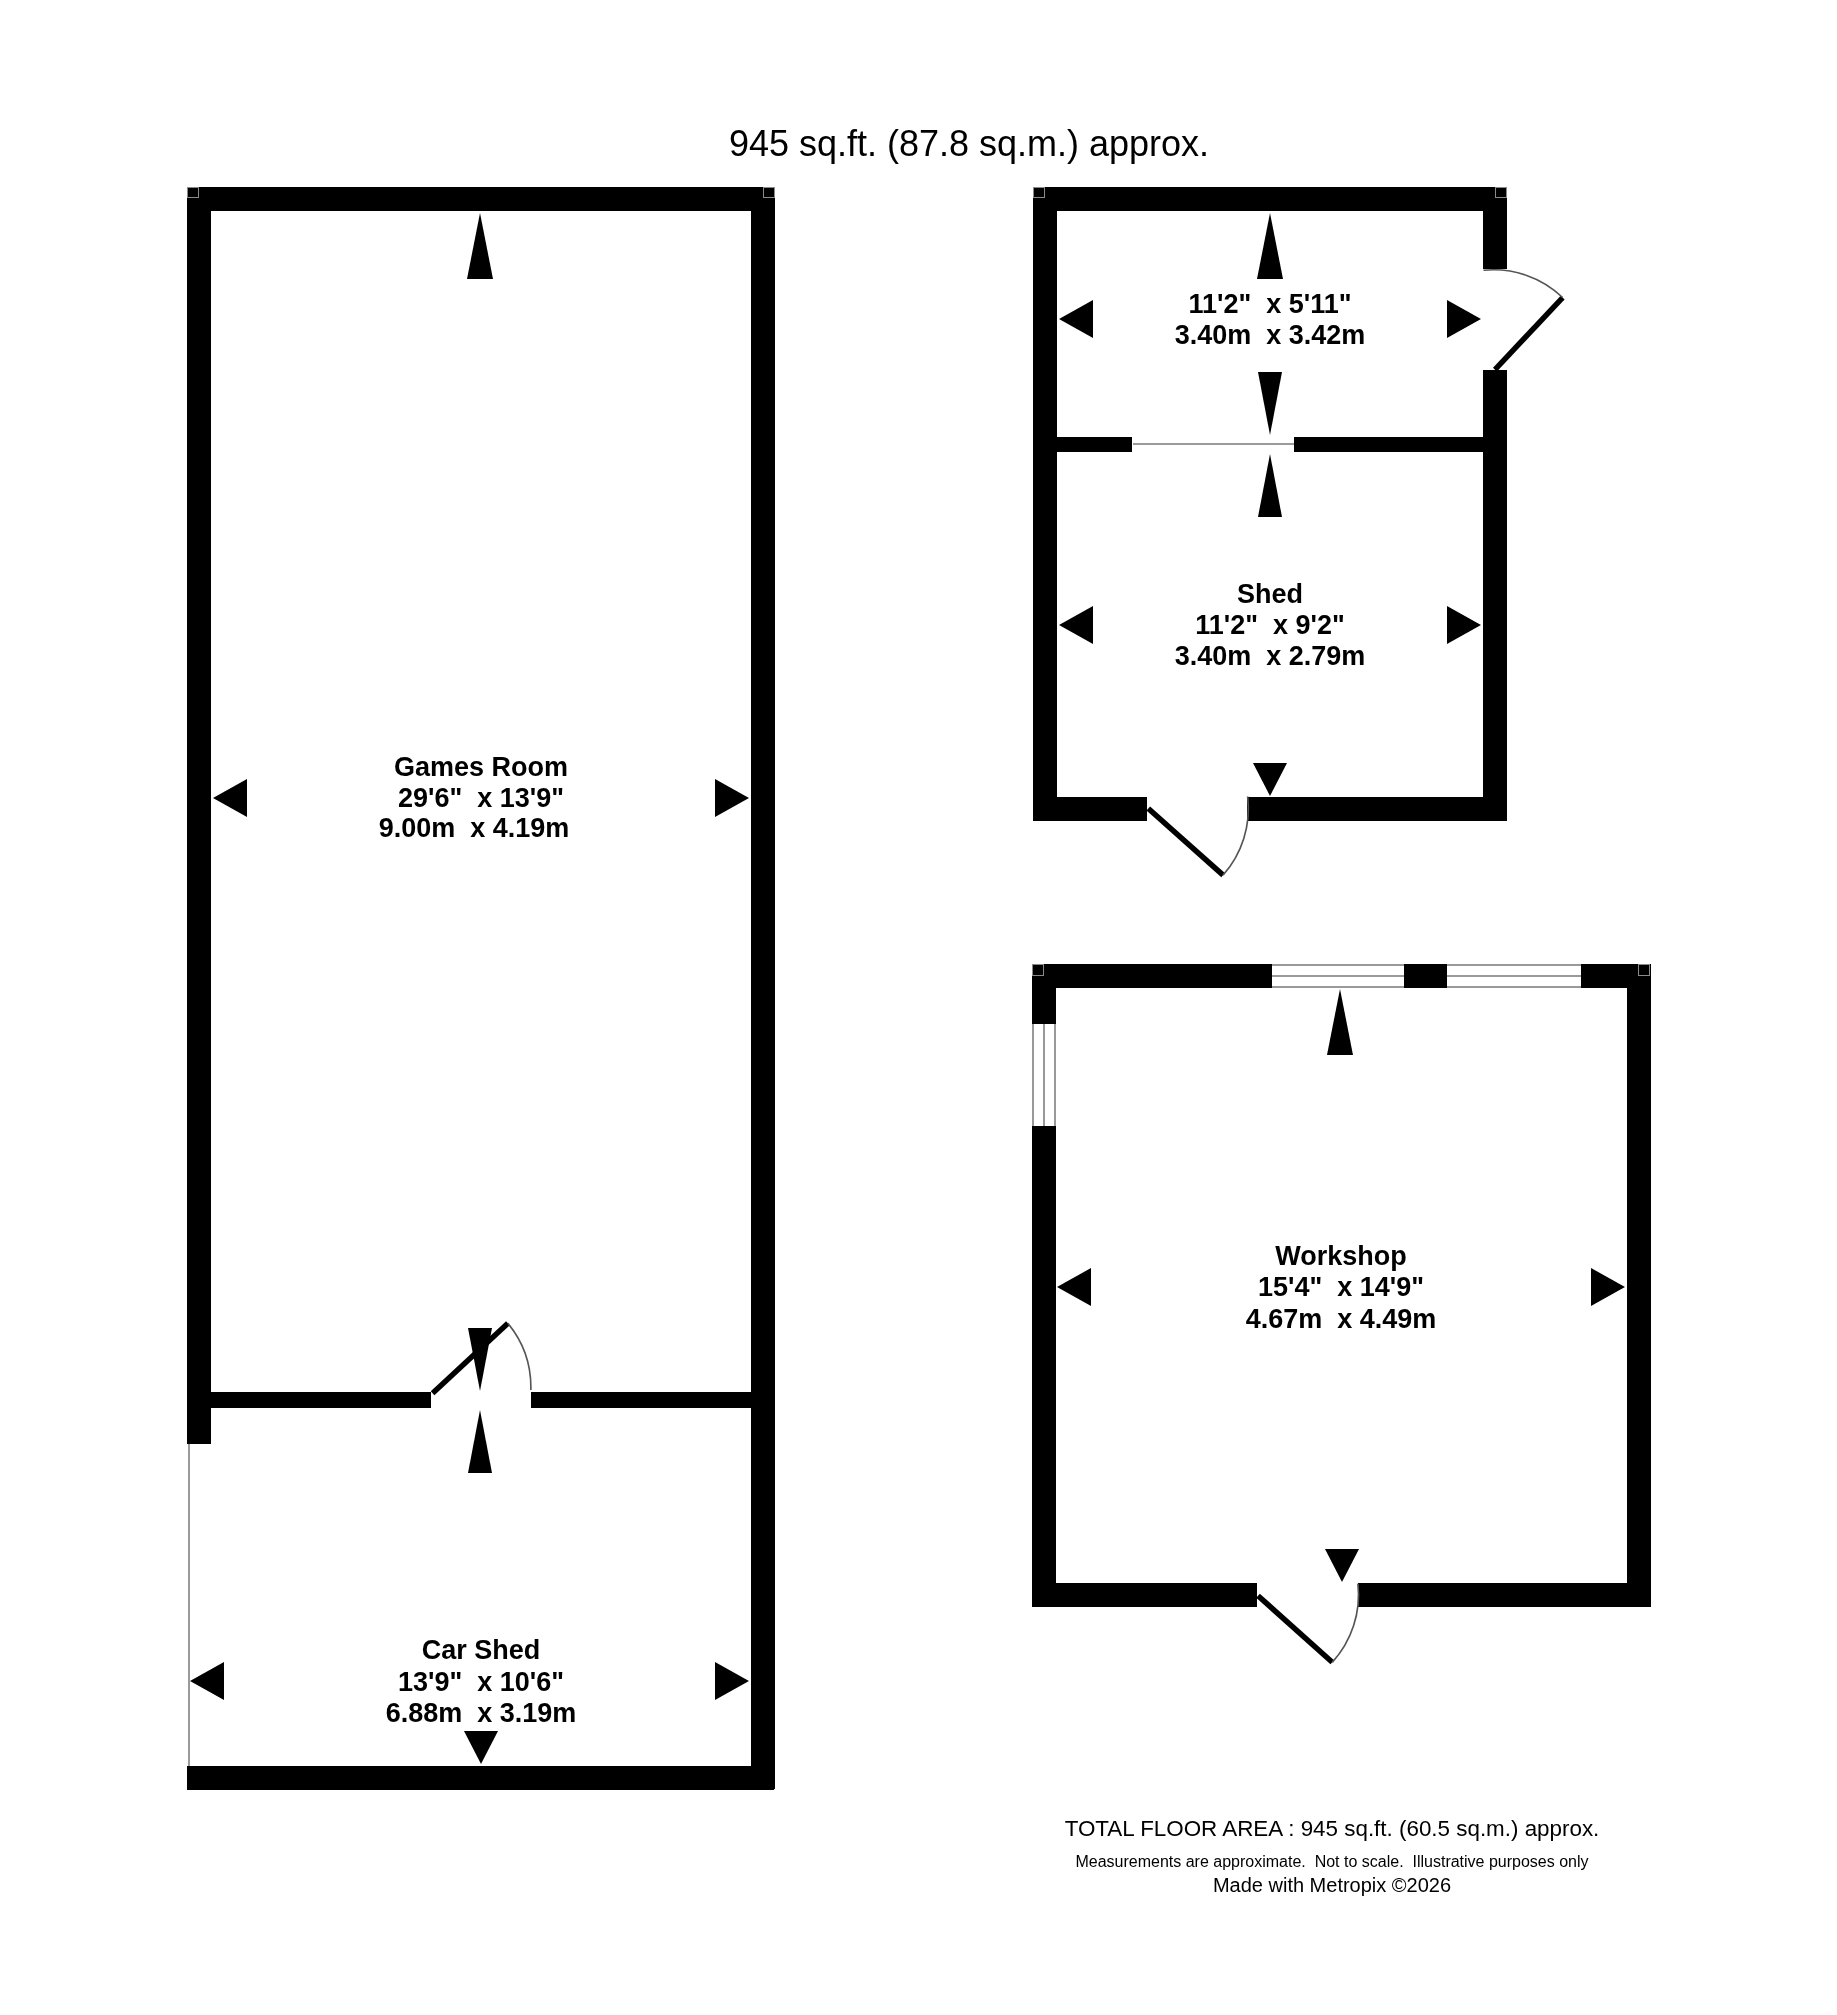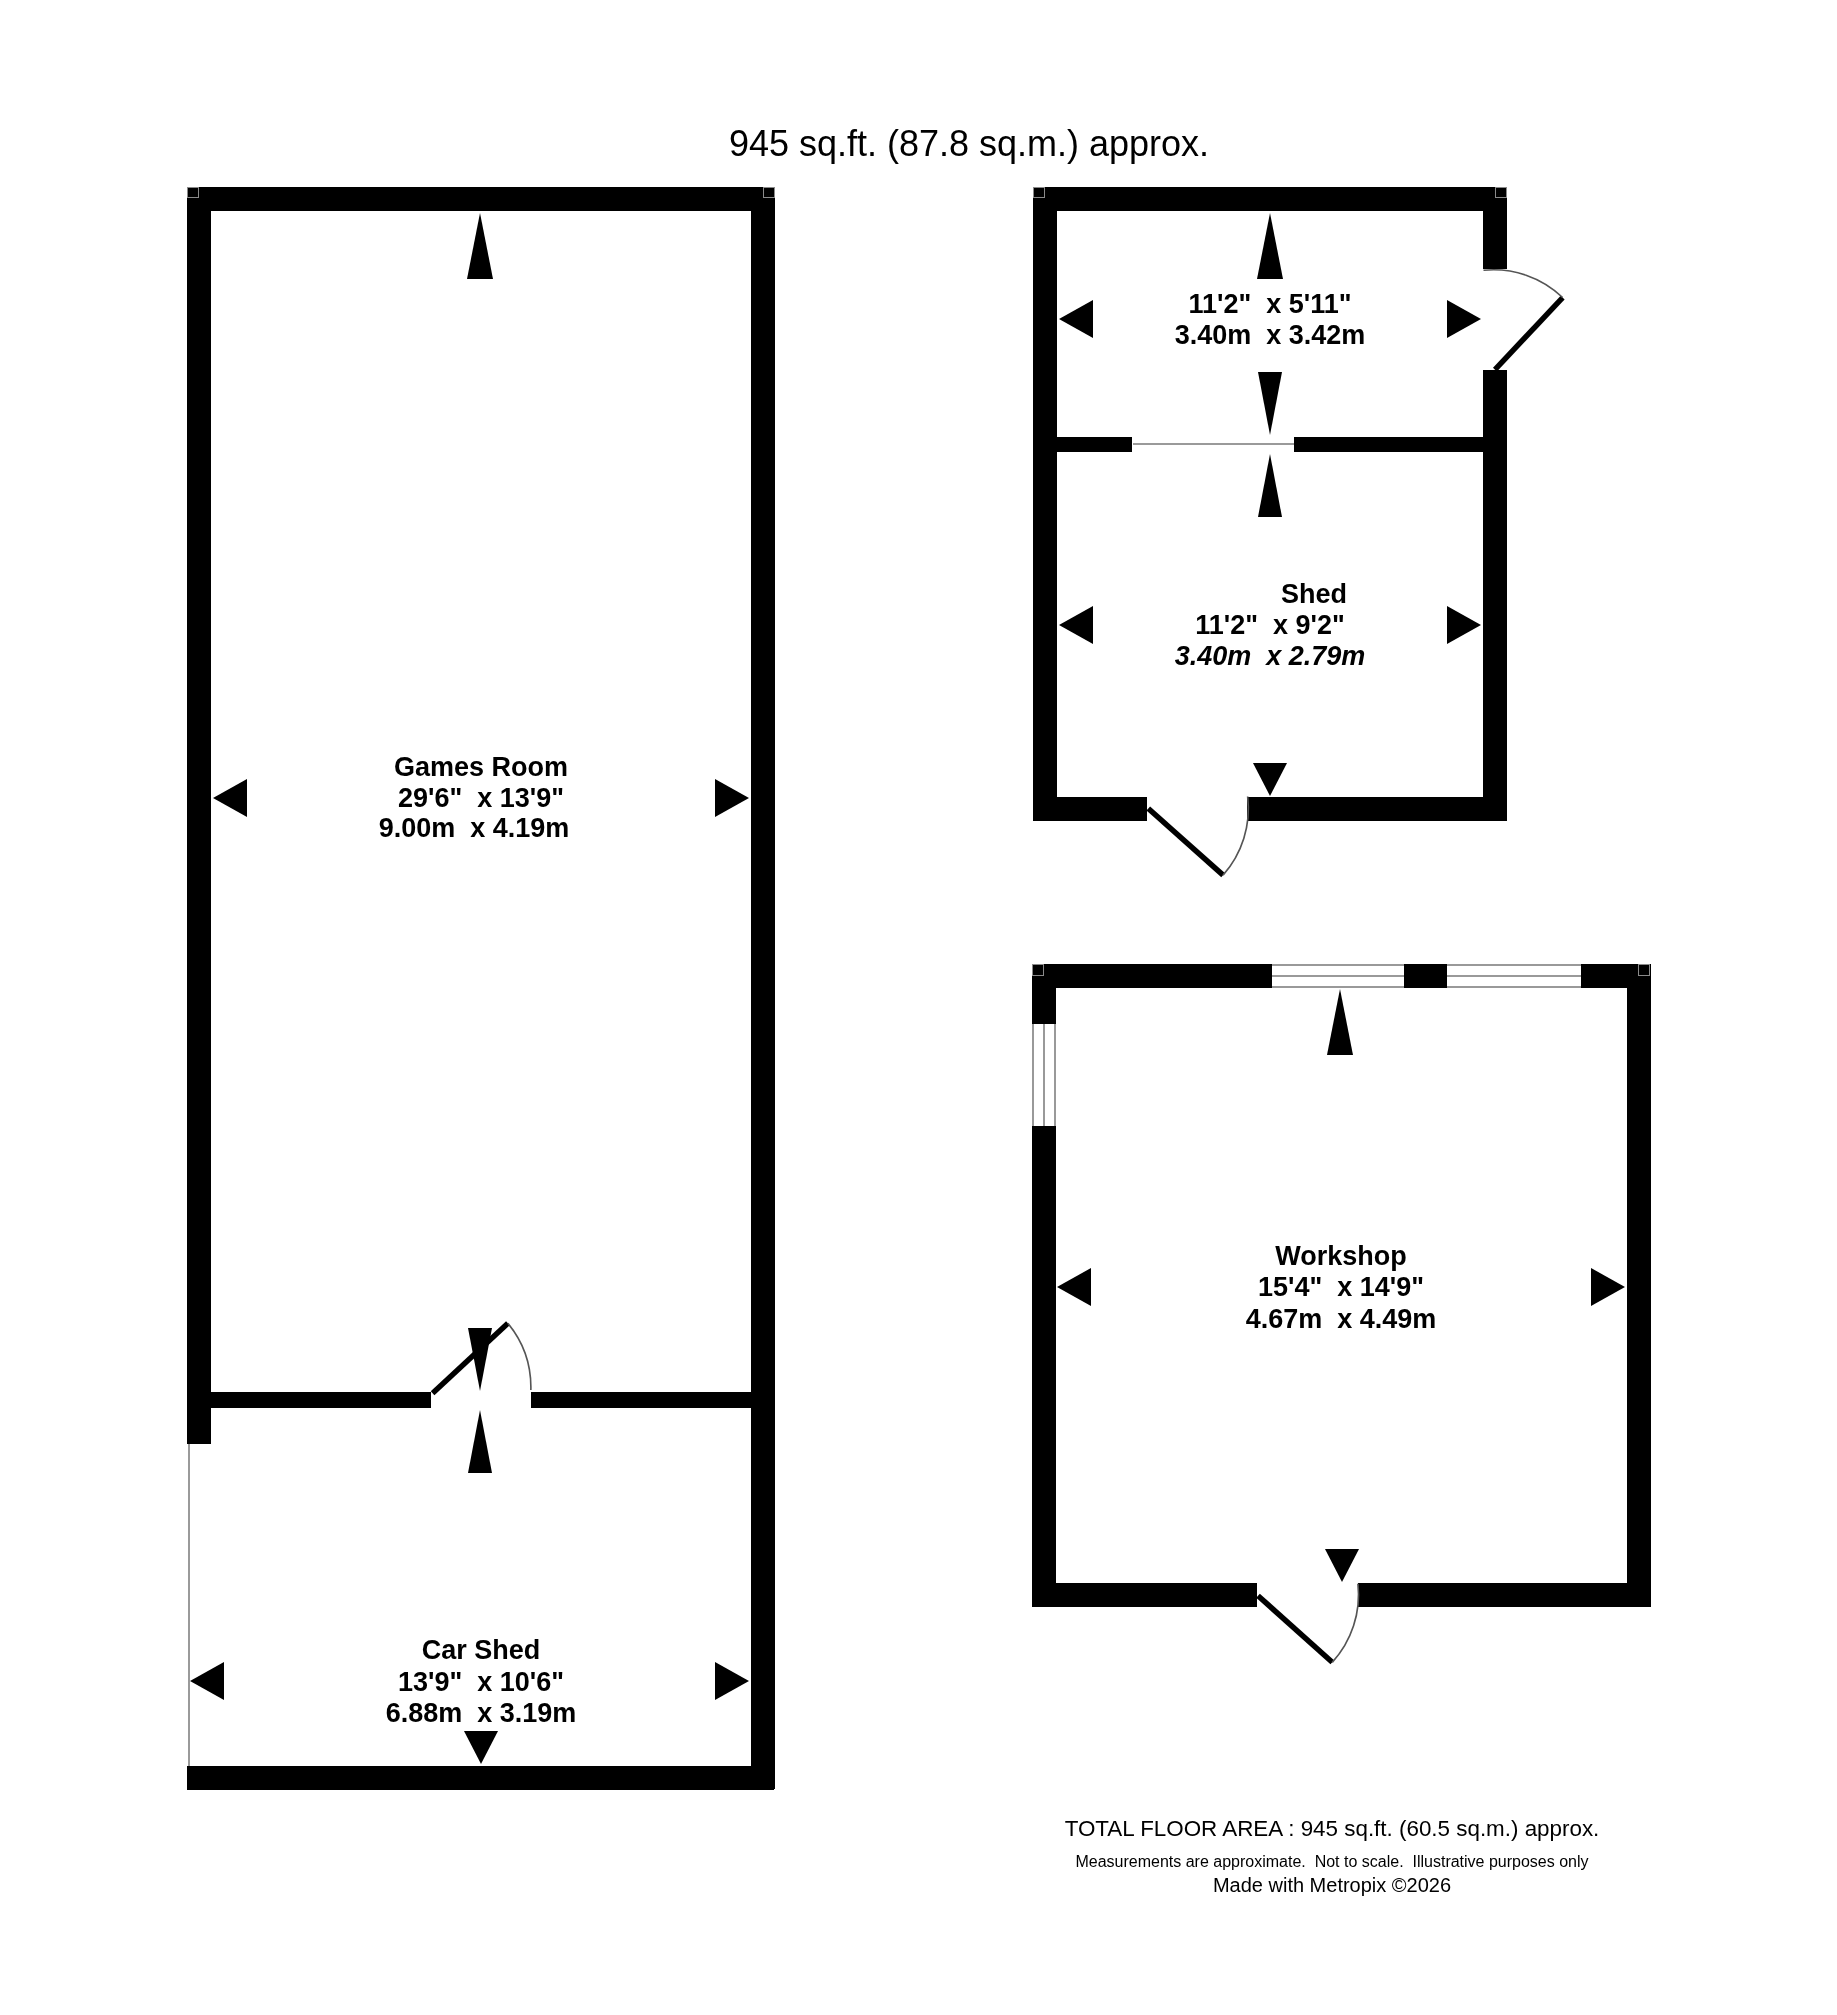--- a/index.html
+++ b/index.html
@@ -87,23 +87,23 @@
   <div class="arr right" style="left:1447px;top:300px;"></div>
 
   <div class="room-line" style="left:1270px;top:288px;">11'2"  x 5'11"</div>
   <div class="room-line" style="left:1270px;top:319px;">3.40m  x 3.42m</div>
 
   <div class="arr up-narrow-s" style="left:1258px;top:454px;"></div>
   <div class="arr left" style="left:1059px;top:606px;"></div>
   <div class="arr right" style="left:1447px;top:606px;"></div>
   <div class="arr down-wide" style="left:1253px;top:763px;"></div>
 
-  <div class="room-line" style="left:1270px;top:578px;margin-left:44px;">Shed</div>
+  <div class="room-line" style="left:1270px;top:578px;">Shed</div>
   <div class="room-line" style="left:1270px;top:609px;">11'2"  x 9'2"</div>
-  <div class="room-line" style="left:1270px;top:640px;font-style:italic;">3.40m  x 2.79m</div>
+  <div class="room-line" style="left:1270px;top:640px;">3.40m  x 2.79m</div>
 </div>
 
 <div>
   <div class="wall" style="left:1032px;top:964px;width:240px;height:23.5px;"></div>
   <div class="wall" style="left:1404px;top:964px;width:43px;height:23.5px;"></div>
   <div class="wall" style="left:1580px;top:964px;width:70px;height:23.5px;"></div>
   <div class="wall" style="left:1032px;top:964px;width:23.5px;height:60px;"></div>
   <div class="wall" style="left:1032px;top:1126px;width:23.5px;height:481px;"></div>
   <div class="wall" style="left:1627px;top:964px;width:23.5px;height:643px;"></div>
   <div class="wall" style="left:1032px;top:1583px;width:225px;height:23.5px;"></div>

